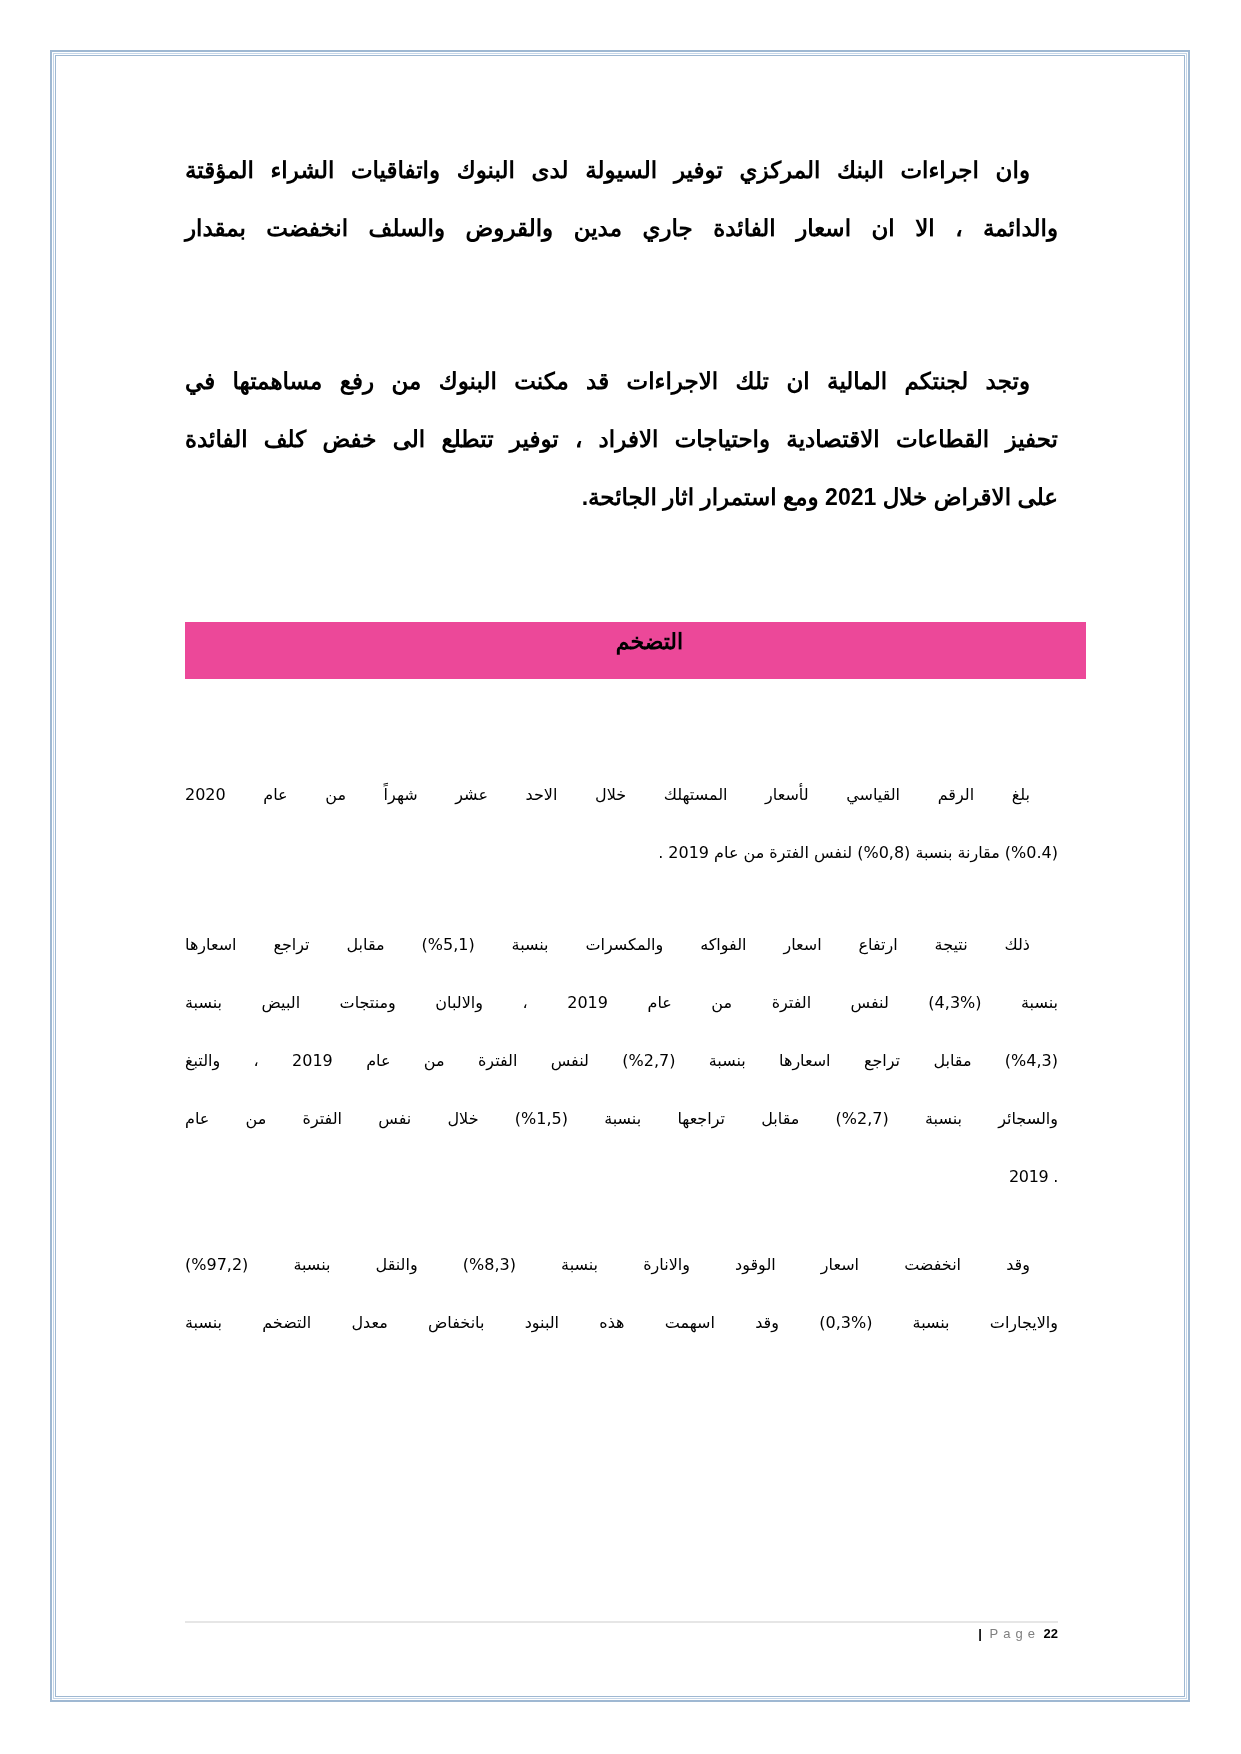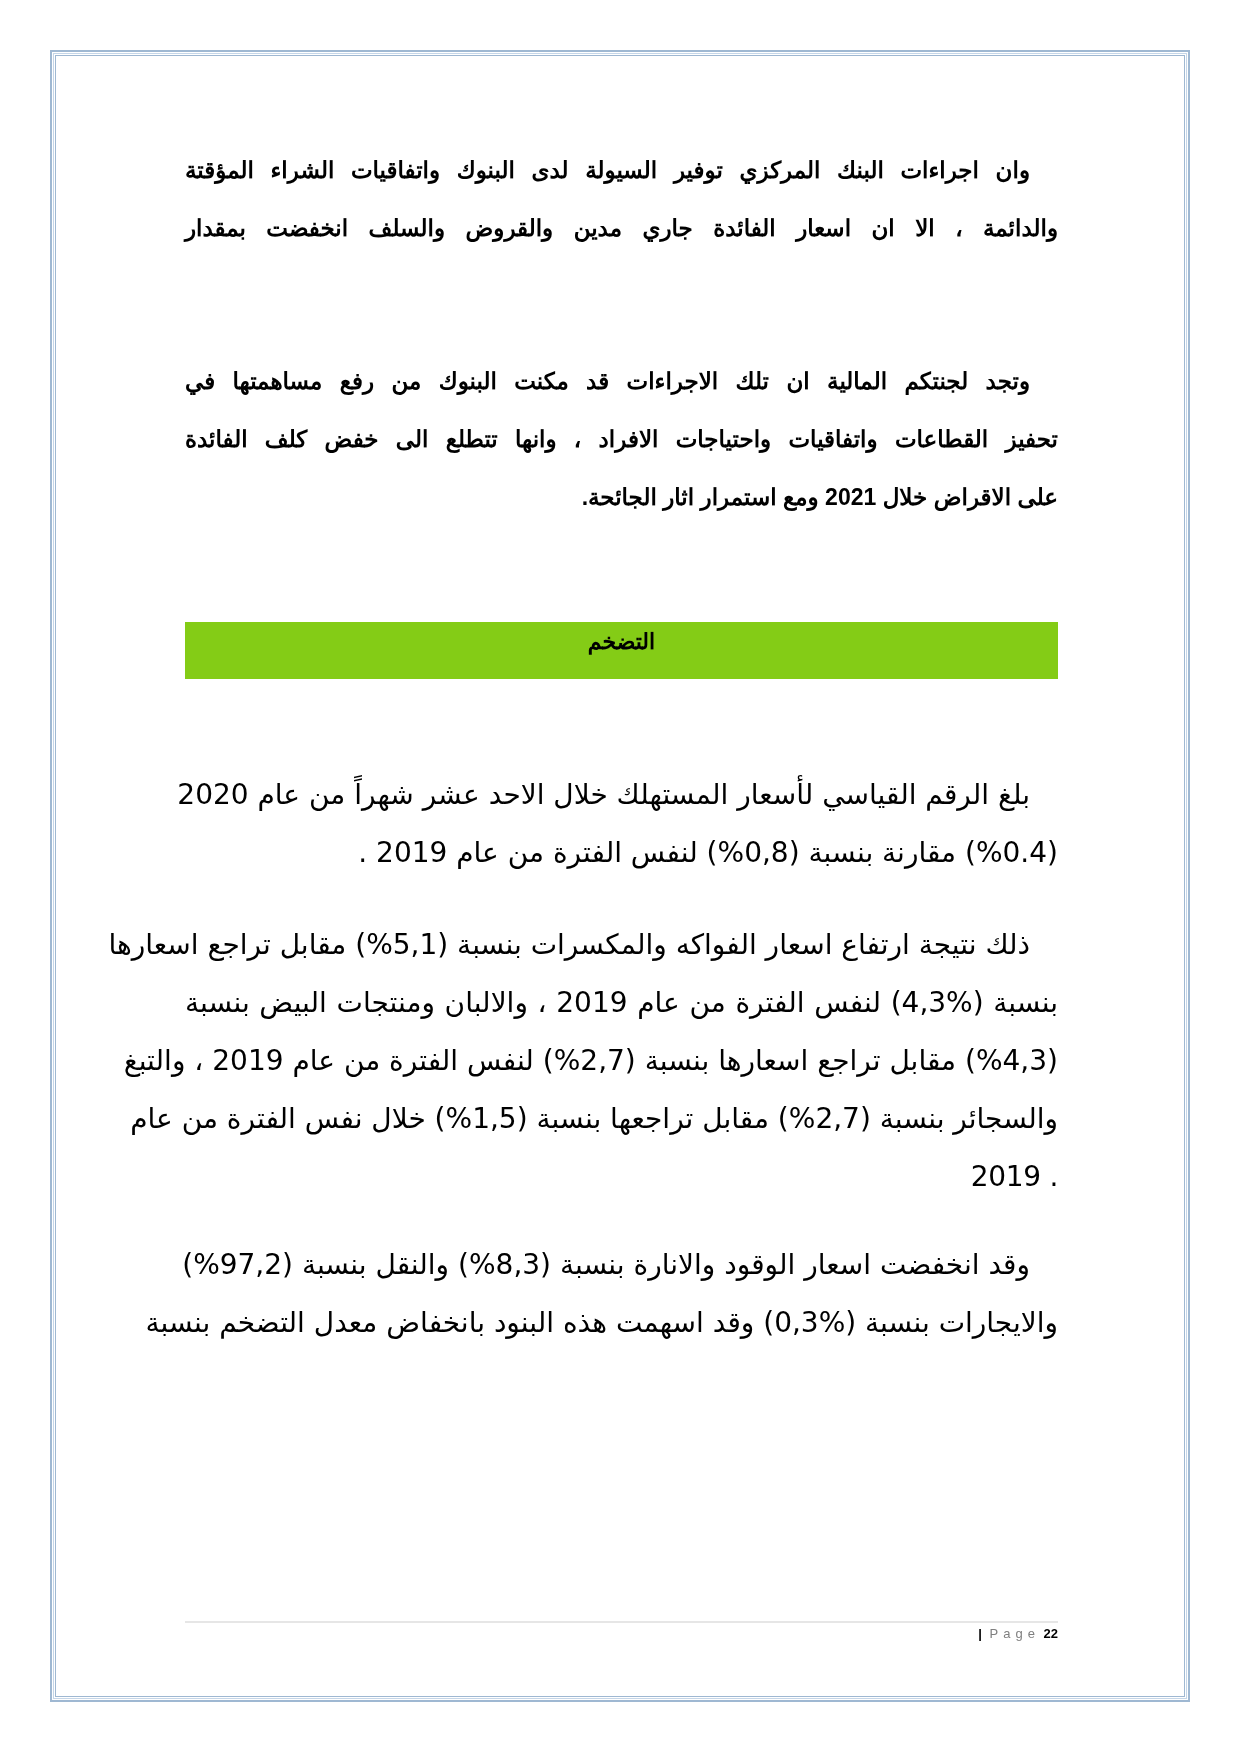--- a/index.html
+++ b/index.html
@@ -6,23 +6,23 @@
   body { width: 1241px; height: 1754px; position: relative; overflow: hidden; font-family: "Liberation Sans", sans-serif; color: #000; }
   .border-outer { position: absolute; left: 50px; top: 50px; width: 1140px; height: 1652px; border: 2px solid #9fb8d2; box-sizing: border-box; }
   .border-mid { position: absolute; left: 53px; top: 53px; width: 1134px; height: 1646px; border: 1px solid #c5d6e8; box-sizing: border-box; }
   .border-inner { position: absolute; left: 55px; top: 55px; width: 1130px; height: 1642px; border: 1px solid #9fb8d2; box-sizing: border-box; }
   .column { position: absolute; left: 185px; width: 873px; direction: rtl; }
   .para { text-align: justify; text-align-last: right; margin: 0; }
   .para .line { display: block; height: 58px; line-height: 58px; white-space: nowrap; text-align: justify; text-align-last: justify; }
   .para .line.last { text-align-last: right; }
   .bold { font-weight: bold; font-size: 23px; }
   .regular { font-size: 25px; font-family: "DejaVu Sans", sans-serif; font-weight: normal; letter-spacing: -0.3px; transform-origin: right center; }
-  .regular .line { font-size: 28px; }
+  .regular .line { font-size: 16px; }
   .indent { padding-right: 28px; }
-  .section-band { position: absolute; left: 185px; top: 622px; width: 873px; height: 57px; background: #84cc16; display: flex; justify-content: center; align-items: flex-start; direction: rtl; }
+  .section-band { position: absolute; left: 185px; top: 622px; width: 873px; height: 57px; background: #ec4899; display: flex; justify-content: center; align-items: flex-start; direction: rtl; padding-left: 28px; }
   .section-title { font-family: "DejaVu Serif", serif; font-weight: bold; font-size: 22px; margin-top: 6px; }
   .footer-rule { position: absolute; left: 185px; top: 1621px; width: 873px; height: 2px; background: #e6e6e6; }
   .footer { position: absolute; left: 900px; top: 1626px; width: 158px; text-align: right; font-family: "Liberation Sans", sans-serif; font-size: 13px; direction: ltr; }
   .footer .sep { font-weight: bold; color: #000; margin-right: 4px; }
   .footer .page-word { color: #7f7f7f; letter-spacing: 5px; }
   .footer .page-num { font-weight: bold; color: #000; }
 </style>
 </head>
 <body>
 
@@ -33,21 +33,21 @@
 <div class="column" style="top:141px;">
   <p class="para bold">
     <span class="line indent">وان اجراءات البنك المركزي توفير السيولة لدى البنوك واتفاقيات الشراء المؤقتة</span>
     <span class="line">والدائمة ، الا ان اسعار الفائدة جاري مدين والقروض والسلف انخفضت بمقدار</span>
   </p>
 </div>
 
 <div class="column" style="top:352px;">
   <p class="para bold">
     <span class="line indent">وتجد لجنتكم المالية ان تلك الاجراءات قد مكنت البنوك من رفع مساهمتها في</span>
-    <span class="line">تحفيز القطاعات واتفاقيات واحتياجات الافراد ، وانها تتطلع الى خفض كلف الفائدة</span>
+    <span class="line">تحفيز القطاعات الاقتصادية واحتياجات الافراد ، توفير تتطلع الى خفض كلف الفائدة</span>
     <span class="line last">على الاقراض خلال 2021 ومع استمرار اثار الجائحة.</span>
   </p>
 </div>
 
 <div class="section-band">
   <span class="section-title">التضخم</span>
 </div>
 
 <div class="column" style="top:766px;">
   <p class="para regular">

